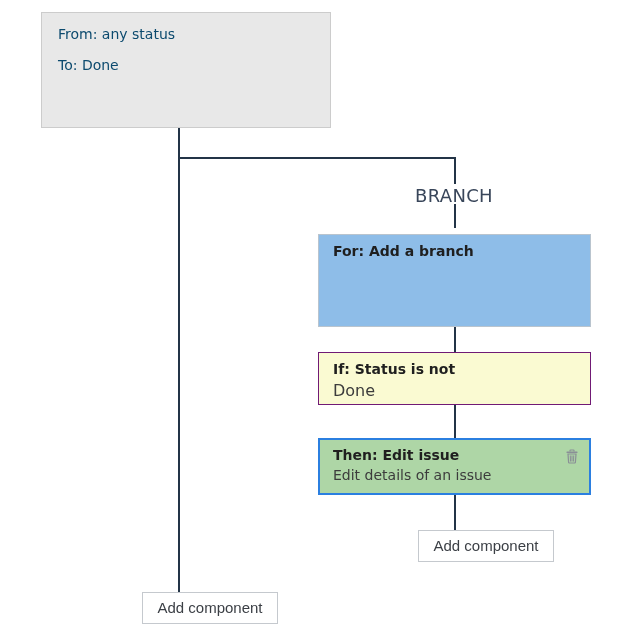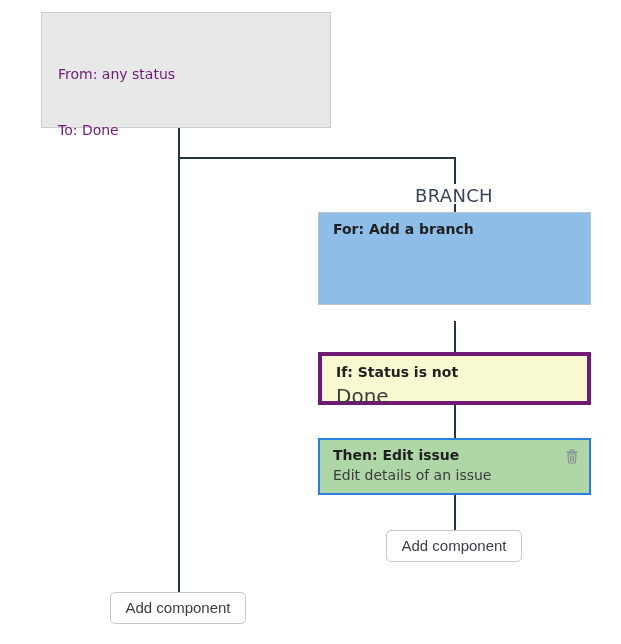--- a/index.html
+++ b/index.html
@@ -27,48 +27,48 @@
     font-size: 14px;
   }
 
   .trigger-block {
     left: 41px; top: 12px; width: 290px; height: 116px;
     background: #e8e8e8;
     border: 1px solid #cccccc;
     padding: 13px 16px;
   }
   .trigger-block .title { margin-bottom: 18px; }
-  .trigger-block .line { margin-bottom: 15px; color: #701a75; margin-top: 40px; }
+  .trigger-block .line { margin-bottom: 15px; color: #0c4a6e; }
 
   .branch-label {
     position: absolute;
     left: 404px; top: 185px; width: 100px;
     text-align: center;
     font-size: 18px;
     color: #39465a;
     letter-spacing: 0.3px;
   }
 
   .branch-block {
-    left: 318px; top: 212px; width: 273px; min-height: 93px;
+    left: 318px; top: 234px; width: 273px; min-height: 93px;
     background: #8ebde8;
     border: 1px solid #b9c4ce;
     padding: 8px 10px 8px 14px;
   }
   .branch-block .title { margin-bottom: 5px; }
   .branch-block .desc { font-size: 13.5px; line-height: 18px; color: #2e2e2e; }
 
   .condition-block {
     left: 318px; top: 352px; width: 273px; height: 53px;
     background: #fafad2;
-    border: 4px solid #701a75;
+    border: 1px solid #701a75;
     padding: 8px 10px 8px 14px;
   }
   .condition-block .title { margin-bottom: 4px; }
-  .condition-block .desc { font-size: 20px; color: #3c3c3c; }
+  .condition-block .desc { font-size: 16px; color: #3c3c3c; }
 
   .action-block {
     left: 318px; top: 438px; width: 273px; height: 57px;
     background: #aed6a6;
     border: 2px solid #2b7fe0;
     padding: 7px 9px 23px 13px;
   }
   .action-block .title { margin-bottom: 4px; }
   .action-block .desc { font-size: 14px; color: #3c3c3c; }
 
@@ -80,27 +80,28 @@
     background: none; border: none;
     padding: 0;
     line-height: 0;
   }
 
   .add-btn {
     position: absolute;
     width: 136px; height: 32px;
     background: #ffffff;
     border: 1px solid #c5c9ce;
-    border-radius: 5px;
+    border-radius: 0;
     font-family: "Liberation Sans", sans-serif;
     font-size: 15px;
     color: #3b3f45;
     cursor: pointer;
     text-align: center;
     line-height: 30px;
+    margin-left: 32px;
   }
   .add-btn-branch { left: 386px; top: 530px; }
   .add-btn-main   { left: 110px; top: 592px; }
 </style>
 </head>
 <body>
 
 <div class="canvas">
 
   <div class="connector v" style="left:178px; top:128px; height:464px;"></div>

